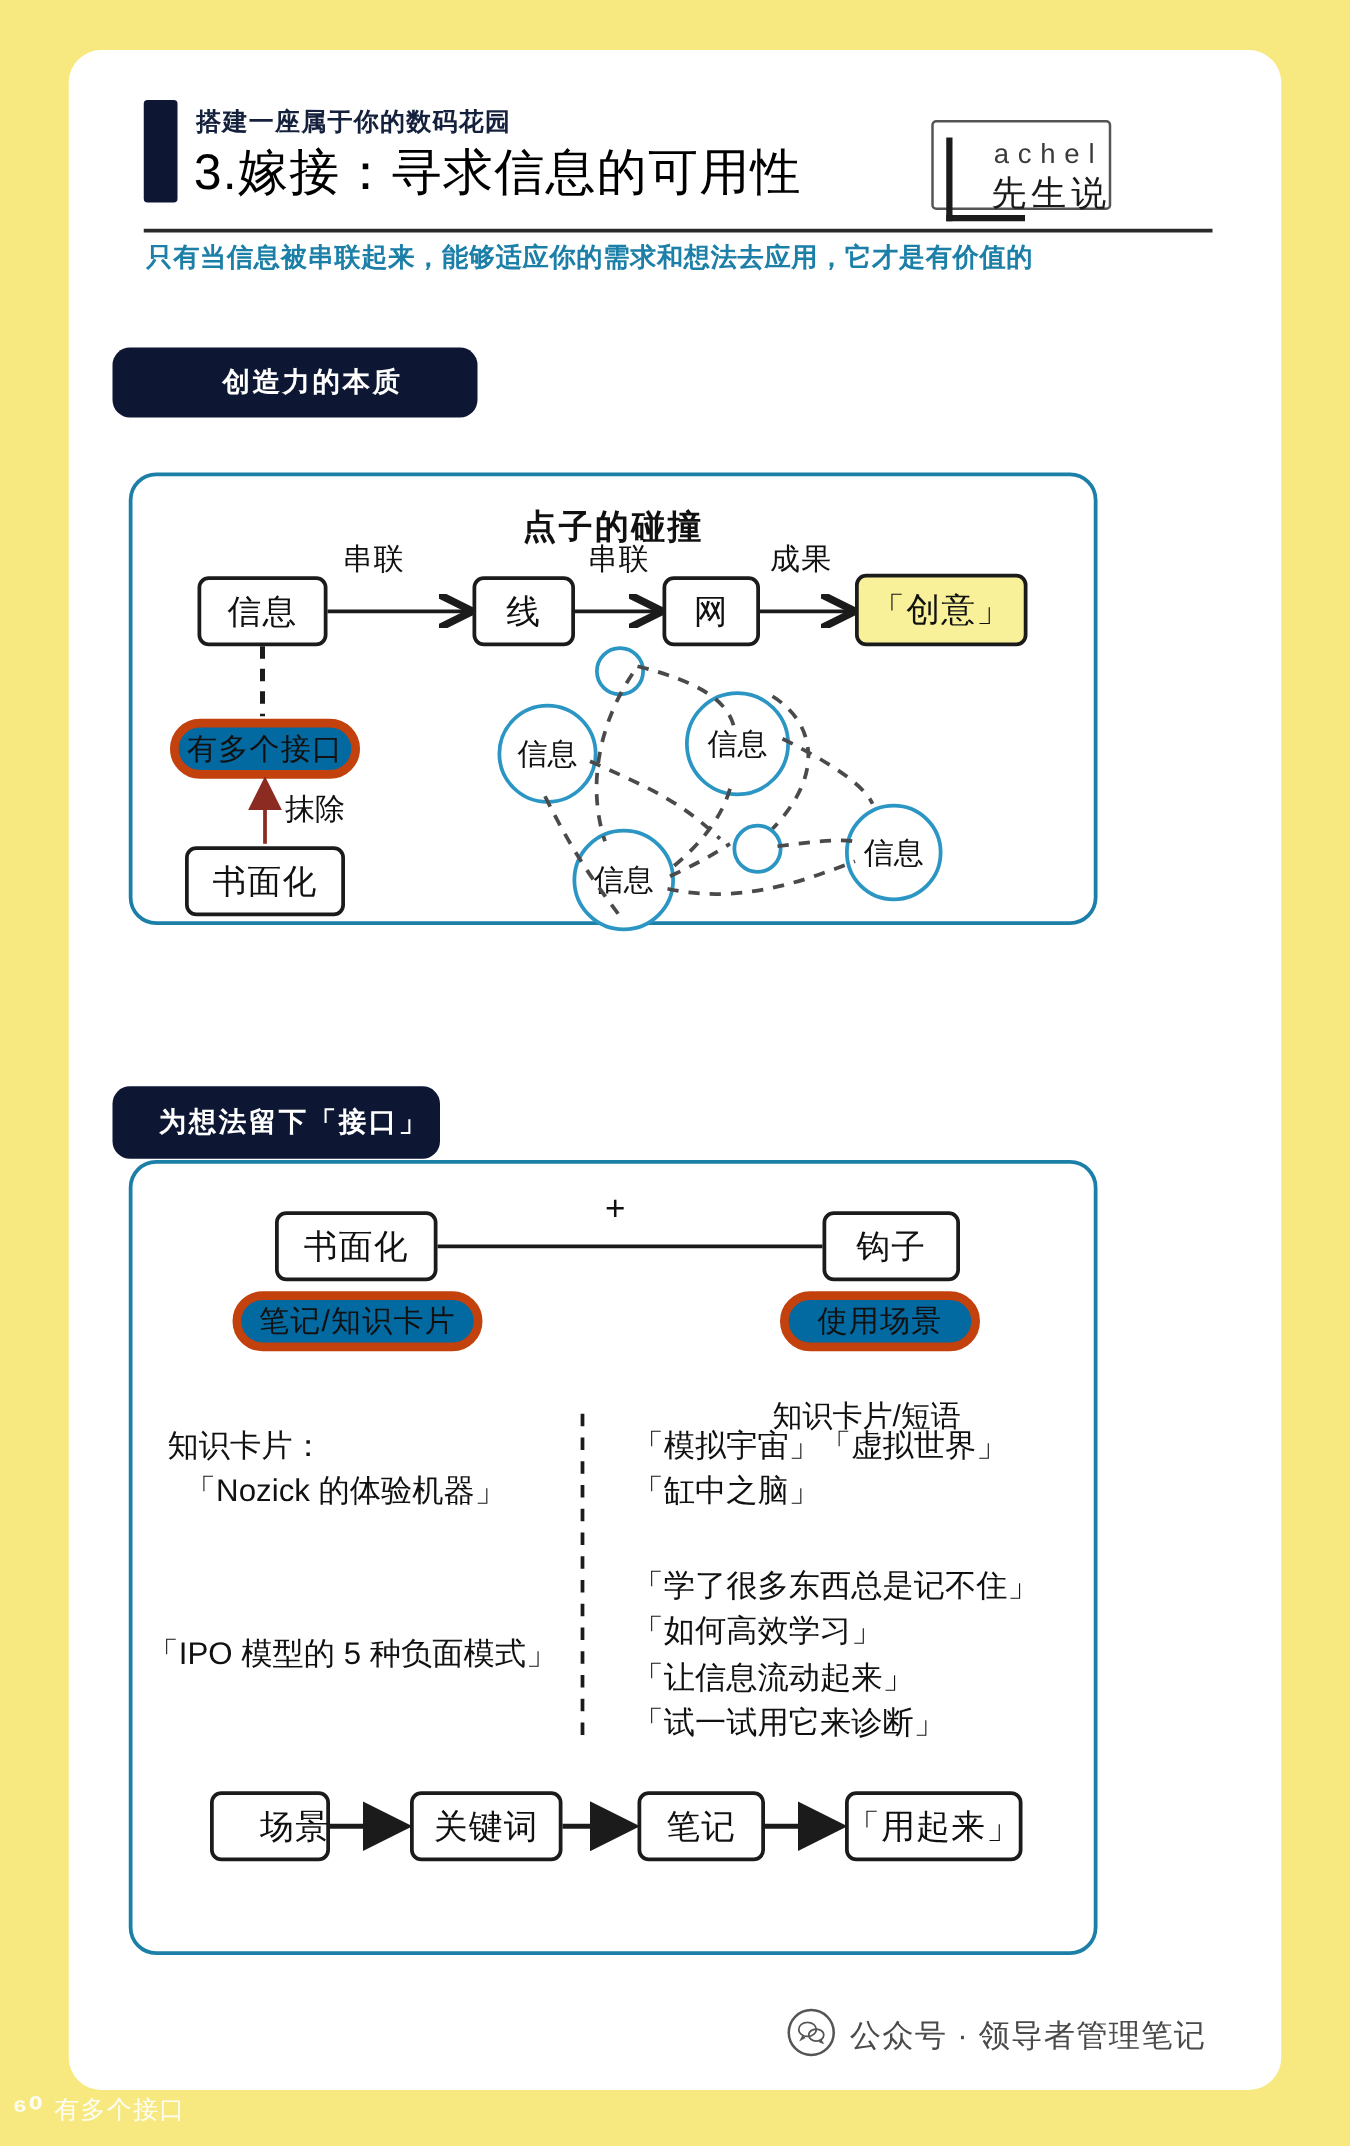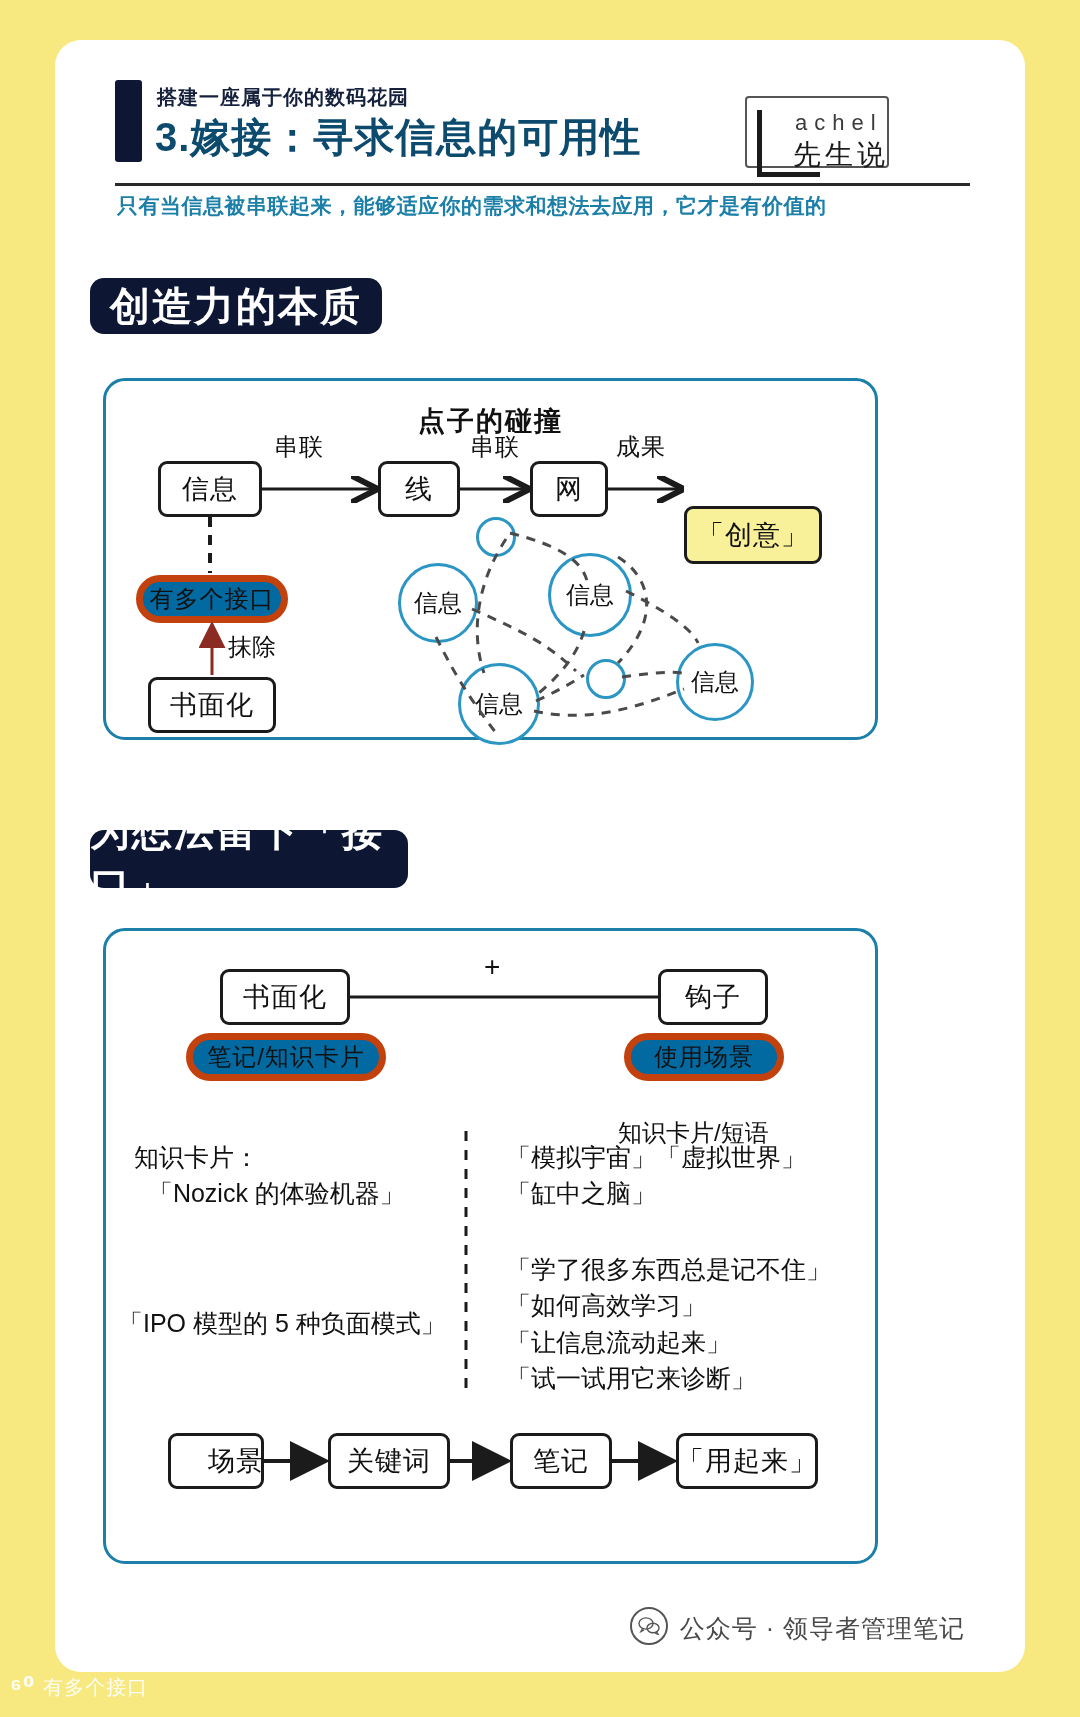--- a/index.html
+++ b/index.html
@@ -26,21 +26,21 @@
     position:absolute;left:60px;top:40px;
     width:27px;height:82px;background:#0d1733;border-radius:3px;
   }
   .hdr-kicker{
     position:absolute;left:102px;top:44px;
     font-size:20px;font-weight:bold;color:#14203c;letter-spacing:1px;
     white-space:nowrap;
   }
   .hdr-title{
     position:absolute;left:100px;top:70px;
-    font-size:40px;font-weight:bold;color:#0c4a6e;letter-spacing:1px;
+    font-size:40px;font-weight:normal;color:#000000;letter-spacing:1px;
     white-space:nowrap;
   }
   .logo{position:absolute;left:680px;top:48px;width:160px;height:90px;}
   .logo-frame{
     position:absolute;left:10px;top:8px;width:140px;height:68px;
     border:2px solid #555;border-radius:4px;
   }
   .logo-L{
     position:absolute;left:22px;top:22px;width:58px;height:62px;
     border-left:5px solid #1b1b1b;border-bottom:5px solid #1b1b1b;
@@ -60,26 +60,27 @@
     position:absolute;left:62px;top:152px;width:860px;
     font-size:21px;font-weight:bold;color:#1b7fa8;letter-spacing:0.5px;
     white-space:nowrap;
   }
 
   
   .chip{
     position:absolute;
     background:#0d1733;color:#ffffff;
     border-radius:14px;
-    font-size:40px;font-weight:bold;letter-spacing:2px;
+    font-size:22px;font-weight:bold;letter-spacing:2px;
     display:flex;align-items:center;justify-content:center;
     box-sizing:border-box;
+    padding-left:28px;
   }
   #chip1{left:35px;top:238px;width:292px;height:56px;}
-  #chip2{left:35px;top:790px;width:318px;height:58px;}
+  #chip2{left:35px;top:829px;width:262px;height:58px;}
 
   
   .panel{
     position:absolute;
     border:3px solid #1b7fa8;border-radius:22px;
     box-sizing:border-box;background:#fff;
   }
   #panel1{left:48px;top:338px;width:775px;height:362px;}
   #panel2{left:48px;top:888px;width:775px;height:636px;}
 
@@ -89,21 +90,21 @@
   }
 
   
   .node{
     position:absolute;
     border:3px solid #1b1b1b;border-radius:9px;
     background:#fff;box-sizing:border-box;
     display:flex;align-items:center;justify-content:center;
     font-size:27px;color:#111;letter-spacing:1px;white-space:nowrap;
   }
-  .node.hl{background:#f9f19a;margin-top:47px;}
+  .node.hl{background:#f9f19a;}
   .pill{
     position:absolute;
     border:7px solid #c2410c;border-radius:999px;
     background:#0369a1;box-sizing:border-box;
     display:flex;align-items:center;justify-content:center;
     font-size:25px;color:#111;letter-spacing:1px;white-space:nowrap;
   }
   .edge-label{
     position:absolute;font-size:24px;color:#111;white-space:nowrap;letter-spacing:1px;
   }

